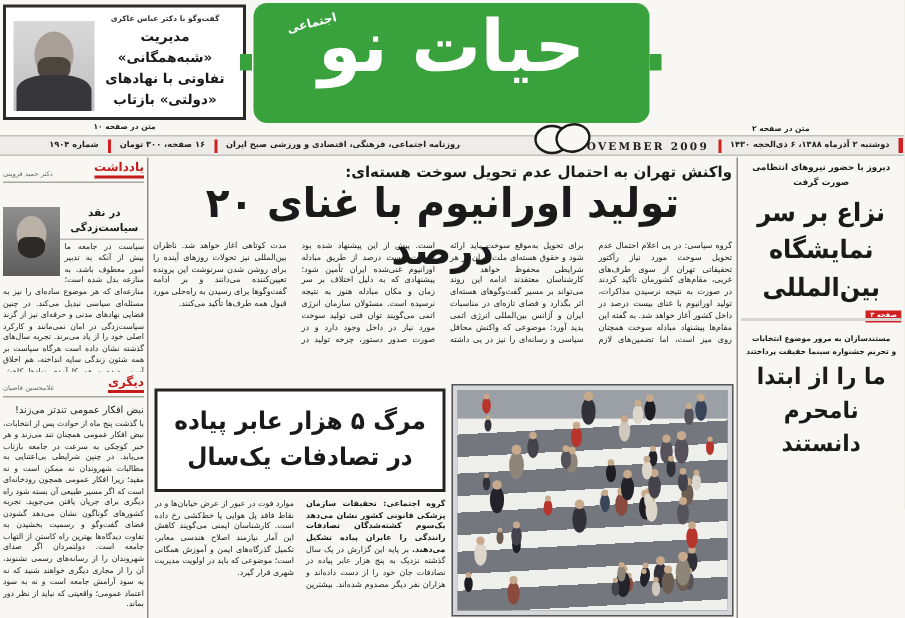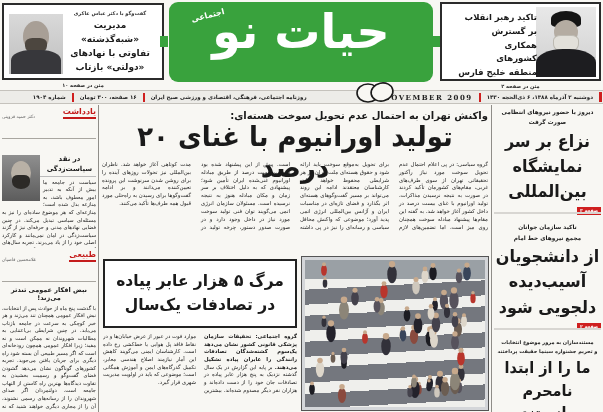--- a/index.html
+++ b/index.html
@@ -43,31 +43,31 @@
   .ib-item{padding:0 6px;white-space:nowrap}
   .ib-en{direction:ltr;font-family:"DejaVu Serif",serif;font-size:7px;letter-spacing:1.5px}
   .ib-spacer{width:48px;flex:none}
   .doodle{left:352px;top:80px;width:46px;height:26px}
 
   
   .vrule{position:absolute;top:105px;height:307px;width:1px;background:#8f8d88}
   .vr1{left:98px}.vr2{left:491px}
 
   
-  .sec-head{display:flex;justify-content:space-between;align-items:flex-end;border-bottom:1px solid #a9a6a0;padding-bottom:19px}
+  .sec-head{display:flex;justify-content:space-between;align-items:flex-end;border-bottom:1px solid #a9a6a0;padding-bottom:2px}
   .sec-word{color:#c41b1b;font-size:8px;font-weight:bold;border-bottom:2px solid #c41b1b;line-height:1.2}
   .sec-byline{font-size:4.5px;color:#666}
   .note-col{left:2px;top:107px;width:94px;height:141px;overflow:hidden}
   .note-flow{margin-top:15px;font-size:5.2px;line-height:1.45;text-align:justify}
   .note-photo{float:left;width:38px;height:46px;margin:1px 3px 2px 0;background:linear-gradient(#8f8f8f,#5c5c5c);position:relative;overflow:hidden}
   .note-photo .head{position:absolute;left:9px;top:6px;width:20px;height:24px;border-radius:50%;background:#b9b1a6}
   .note-photo .beard{position:absolute;left:10px;top:20px;width:18px;height:14px;border-radius:40% 40% 60% 60%;background:#2c2a27}
   .note-title{font-size:7px;font-weight:bold;text-align:center;border-bottom:1px solid #bbb;padding-bottom:2px;margin-bottom:2px}
   .look-col{left:2px;top:250px;width:94px;height:160px;overflow:hidden}
-  .look-title{font-size:6.5px;font-weight:bold;text-align:center;margin:4px 0 3px}
+  .look-title{font-size:6.5px;font-weight:normal;margin:4px 0 3px}
   .look-body{font-size:5.2px;line-height:1.45;text-align:justify}
 
   
   .kicker{left:102px;top:110px;width:386px;font-size:10px;font-weight:bold}
   .headline{left:102px;top:122px;width:386px;text-align:center;font-size:26px;font-weight:bold;letter-spacing:-0.5px;transform:scaleY(1.05)}
   .lead-body{left:102px;top:161px;width:386px;height:93px;column-count:4;column-gap:10px;font-size:5.4px;line-height:1.45;text-align:justify;overflow:hidden}
 
   .ped-box{left:103px;top:259px;width:194px;height:69px;border:2px solid #222;background:#fff;display:flex;flex-direction:column;justify-content:center;align-items:center}
   .ped-line{font-size:15.5px;font-weight:bold;line-height:1.5;transform:scaleY(1.05)}
   .ped-text{left:103px;top:333px;width:194px;height:77px;column-count:2;column-gap:8px;font-size:5.3px;line-height:1.45;text-align:justify;overflow:hidden}
@@ -98,49 +98,34 @@
 
   <div class="abs tl-box">
     <div class="tl-photo">
       <div class="head"></div>
         <div class="beard"></div>
         <div class="suit"></div>
     </div>
     <div class="tl-text">
       <div class="tl-kicker">گفت‌وگو با دکتر عباس عاکری</div>
       <div class="tl-line">مدیریت</div>
-      <div class="tl-line">«شبه‌گذشته»</div>
+      <div class="tl-line">«شبه‌همگانی»</div>
       <div class="tl-line">تفاوتی با نهادهای</div>
       <div class="tl-line">«دولتی» بازتاب</div>
     </div>
   </div>
   <div class="abs box-caption tl-caption">متن در صفحه ۱۰</div>
 
   <div class="abs mast">
     <div class="mast-edition">اجتماعی</div>
     <div class="mast-title">حیات نو</div>
   </div>
   <div class="abs nub nub-l"></div>
   <div class="abs nub nub-r"></div>
 
-  <div class="abs tr-box">
-    <div class="tr-photo">
-      <div class="turban"></div>
-        <div class="face"></div>
-        <div class="beardw"></div>
-        <div class="robe"></div>
-    </div>
-    <div class="tr-text">
-      <div class="tr-line">تاکید رهبر انقلاب</div>
-      <div class="tr-line">بر گسترش</div>
-      <div class="tr-line">همکاری</div>
-      <div class="tr-line">کشورهای</div>
-      <div class="tr-line">منطقه خلیج فارس</div>
-    </div>
-  </div>
   <div class="abs box-caption tr-caption">متن در صفحه ۲</div>
 
   <div class="abs info-bar">
     <div class="red-tick"></div>
     <div class="ib-item">دوشنبه ۲ آذرماه ۱۳۸۸، ۶ ذی‌الحجه ۱۴۳۰</div>
     <div class="red-sep"></div>
     <div class="ib-item ib-en">23 NOVEMBER 2009</div>
     <div class="ib-spacer"></div>
     <div class="ib-item">روزنامه اجتماعی، فرهنگی، اقتصادی و ورزشی صبح ایران</div>
     <div class="red-sep"></div>
@@ -166,21 +151,21 @@
           <div class="head"></div>
           <div class="beard"></div>
         </div>
       <div class="note-title">در نقد سیاست‌زدگی</div>
       <span>سیاست در جامعه ما بیش از آنکه به تدبیر امور معطوف باشد، به منازعه بدل شده است؛ منازعه‌ای که هر موضوع ساده‌ای را نیز به مسئله‌ای سیاسی تبدیل می‌کند. در چنین فضایی نهادهای مدنی و حرفه‌ای نیز از گزند سیاست‌زدگی در امان نمی‌مانند و کارکرد اصلی خود را از یاد می‌برند. تجربه سال‌های گذشته نشان داده است هرگاه سیاست بر همه شئون زندگی سایه انداخته، هم اخلاق آسیب دیده و هم کارآمدی نهادها کاهش یافته است. راه برون‌رفت از این وضعیت بازگرداندن سیاست به جایگاه واقعی خود و سپردن امور تخصصی به اهل آن است؛ نکته‌ای که در این یادداشت به آن پرداخته‌ایم و نمونه‌های آن را در حوزه‌های گوناگون اجتماعی برشمرده‌ایم.</span>
     </div>
   </div>
 
   <div class="abs look-col">
     <div class="sec-head">
-      <span class="sec-word">طبیعی</span>
+      <span class="sec-word">دیگری</span>
       <span class="sec-byline">غلامحسین قاضیان</span>
     </div>
     <div class="look-title">نبض افکار عمومی تندتر می‌زند!</div>
     <div class="look-body">با گذشت پنج ماه از حوادث پس از انتخابات، نبض افکار عمومی همچنان تند می‌زند و هر خبر کوچکی به سرعت در جامعه بازتاب می‌یابد. در چنین شرایطی بی‌اعتنایی به مطالبات شهروندان نه ممکن است و نه مفید؛ زیرا افکار عمومی همچون رودخانه‌ای است که اگر مسیر طبیعی آن بسته شود راه دیگری برای جریان یافتن می‌جوید. تجربه کشورهای گوناگون نشان می‌دهد گشودن فضای گفت‌وگو و رسمیت بخشیدن به تفاوت دیدگاه‌ها بهترین راه کاستن از التهاب جامعه است. دولتمردان اگر صدای شهروندان را از رسانه‌های رسمی نشنوند، آن را از مجاری دیگری خواهند شنید که نه به سود آرامش جامعه است و نه به سود اعتماد عمومی؛ واقعیتی که نباید از نظر دور بماند.</div>
   </div>
 
   <div class="abs kicker">واکنش تهران به احتمال عدم تحویل سوخت هسته‌ای:</div>
   <div class="abs headline">تولید اورانیوم با غنای ۲۰ درصد</div>
   <div class="abs lead-body">گروه سیاسی: در پی اعلام احتمال عدم تحویل سوخت مورد نیاز رآکتور تحقیقاتی تهران از سوی طرف‌های غربی، مقام‌های کشورمان تأکید کردند در صورت به نتیجه نرسیدن مذاکرات، تولید اورانیوم با غنای بیست درصد در داخل کشور آغاز خواهد شد. به گفته این مقام‌ها پیشنهاد مبادله سوخت همچنان روی میز است، اما تضمین‌های لازم برای تحویل به‌موقع سوخت باید ارائه شود و حقوق هسته‌ای ملت ایران در هر شرایطی محفوظ خواهد ماند. کارشناسان معتقدند ادامه این روند می‌تواند بر مسیر گفت‌وگوهای هسته‌ای اثر بگذارد و فضای تازه‌ای در مناسبات ایران و آژانس بین‌المللی انرژی اتمی پدید آورد؛ موضوعی که واکنش محافل سیاسی و رسانه‌ای را نیز در پی داشته است. پیش از این پیشنهاد شده بود سوخت بیست درصد از طریق مبادله اورانیوم غنی‌شده ایران تأمین شود؛ پیشنهادی که به دلیل اختلاف بر سر زمان و مکان مبادله هنوز به نتیجه نرسیده است. مسئولان سازمان انرژی اتمی می‌گویند توان فنی تولید سوخت مورد نیاز در داخل وجود دارد و در صورت صدور دستور، چرخه تولید در مدت کوتاهی آغاز خواهد شد. ناظران بین‌المللی نیز تحولات روزهای آینده را برای روشن شدن سرنوشت این پرونده تعیین‌کننده می‌دانند و بر ادامه گفت‌وگوها برای رسیدن به راه‌حلی مورد قبول همه طرف‌ها تأکید می‌کنند.</div>
 
@@ -262,31 +247,20 @@
       <div class="rail-kicker">صورت گرفت</div>
       <div class="rail-head">نزاع بر سر</div>
       <div class="rail-head">نمایشگاه</div>
       <div class="rail-head">بین‌المللی</div>
       <div class="rail-sep">
         <span class="chip">صفحه ۳</span>
         <span class="bar"></span>
       </div>
     </div>
     <div>
-      <div class="rail-kicker">تاکید سازمان جوانان</div>
-      <div class="rail-kicker">مجمع نیروهای خط امام</div>
-      <div class="rail-head">از دانشجویان</div>
-      <div class="rail-head">آسیب‌دیده</div>
-      <div class="rail-head">دلجویی شود</div>
-      <div class="rail-sep">
-        <span class="chip">صفحه ۲</span>
-        <span class="bar"></span>
-      </div>
-    </div>
-    <div>
       <div class="rail-kicker small">مستندسازان به مرور موضوع انتخابات</div>
       <div class="rail-kicker small">و تحریم جشنواره سینما حقیقت پرداختند</div>
       <div class="rail-head small">ما را از ابتدا</div>
       <div class="rail-head small">نامحرم دانستند</div>
     </div>
   </div>
 
 </div>
 
 </body></html>

